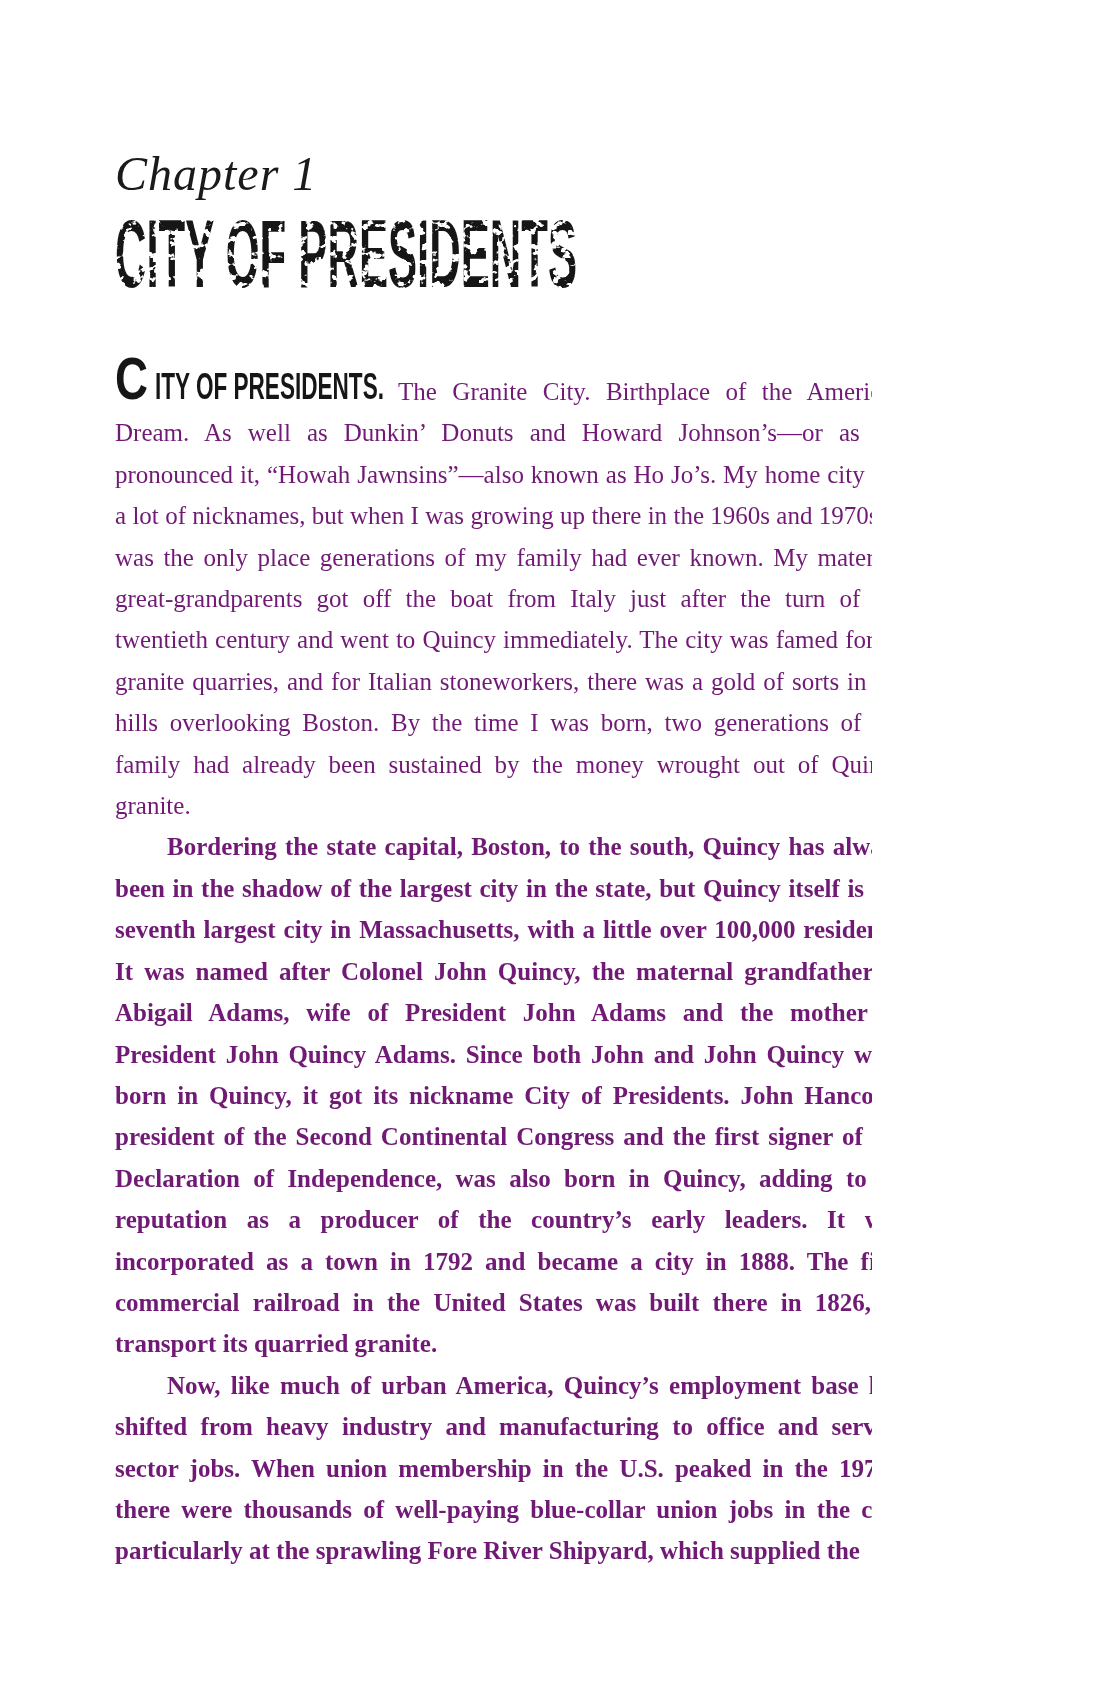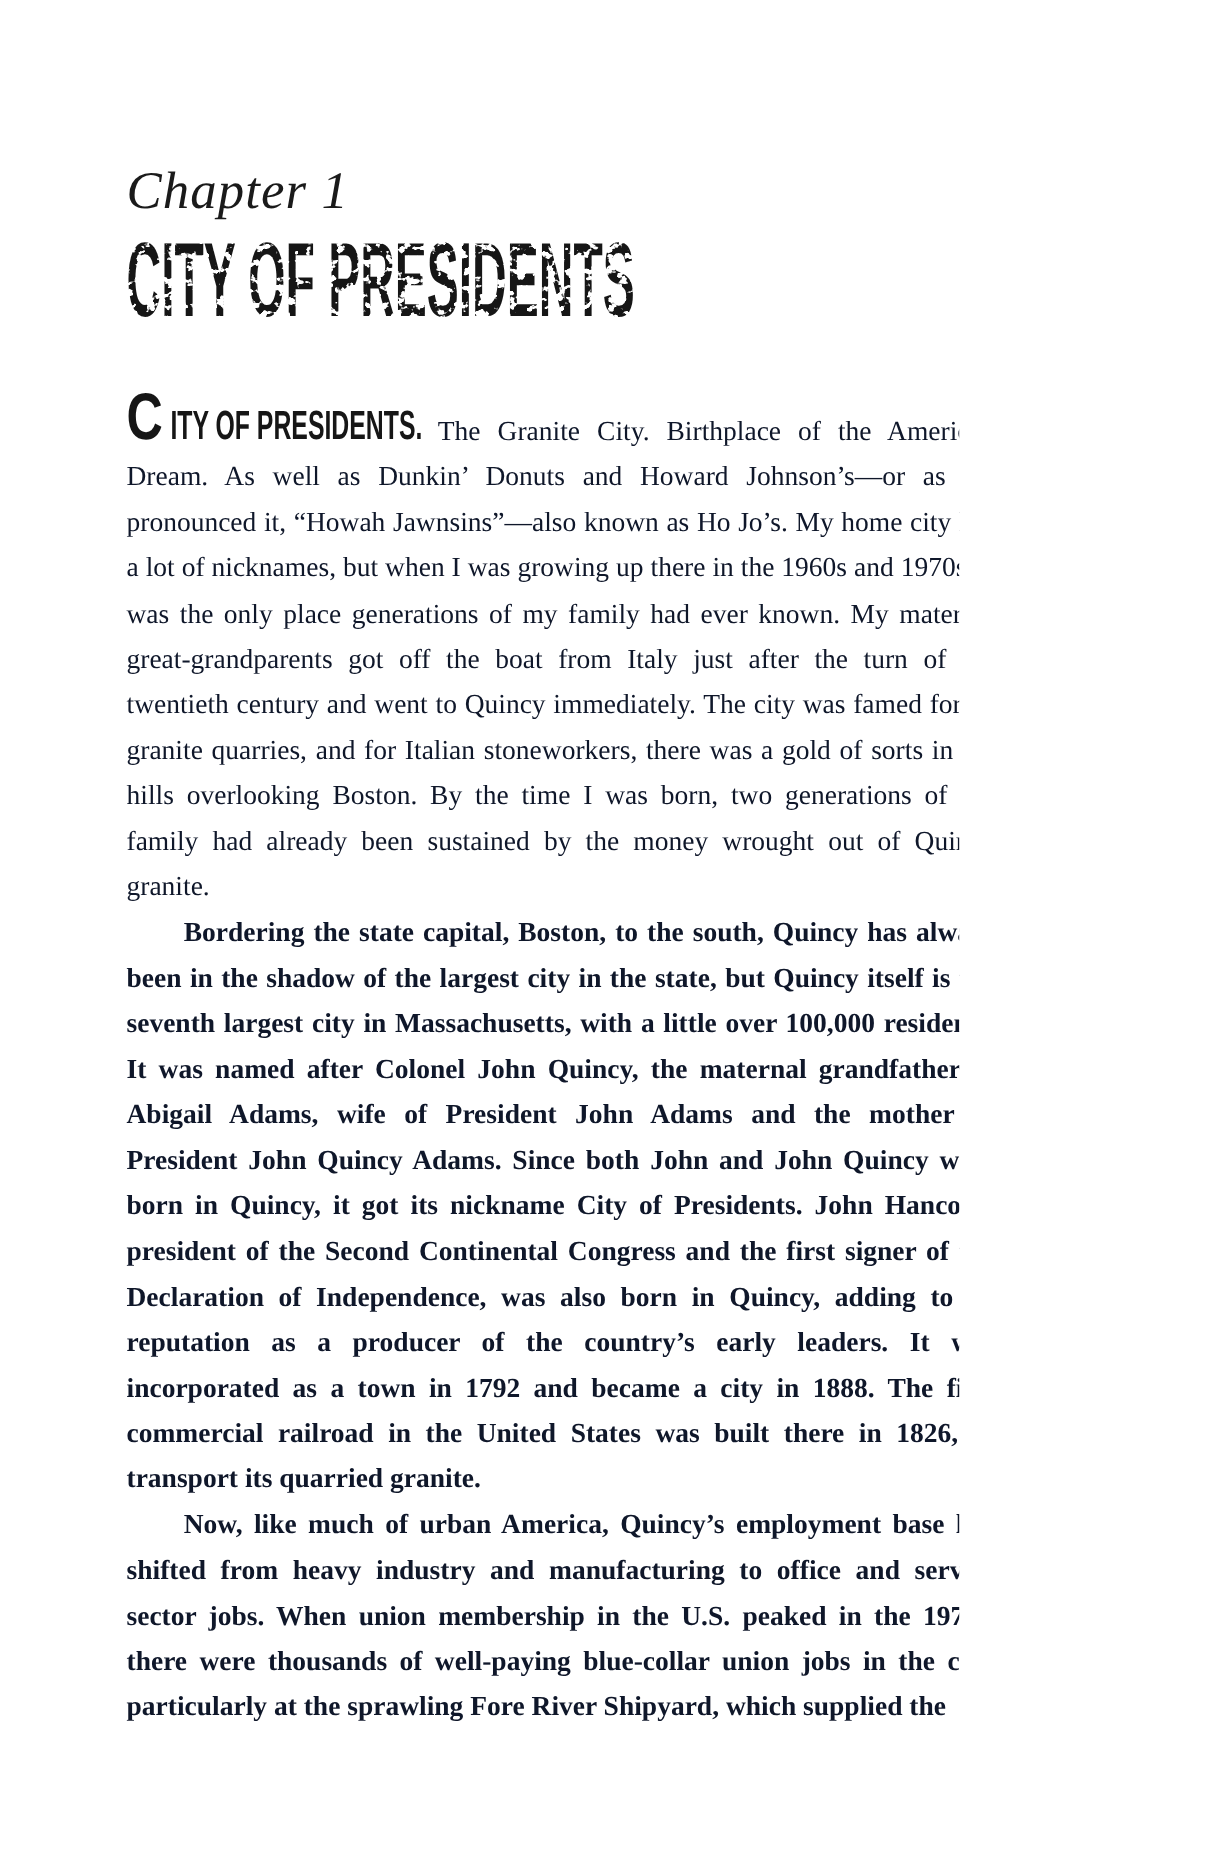--- a/index.html
+++ b/index.html
@@ -41,21 +41,21 @@
     fill: #161616;
   }
   .body-text {
     position: absolute;
     left: 115px;
     top: 362px;
     width: 790px;
     font-family: "Liberation Serif", serif;
     font-size: 25px;
     line-height: 41.4px;
-    color: #0f172a;
+    color: #701a75;
     text-align: justify;
   }
   .body-text p {
     margin: 0;
     padding: 0;
   }
   .body-text p.indent {
     text-indent: 52px;
     font-weight: bold;
   }

